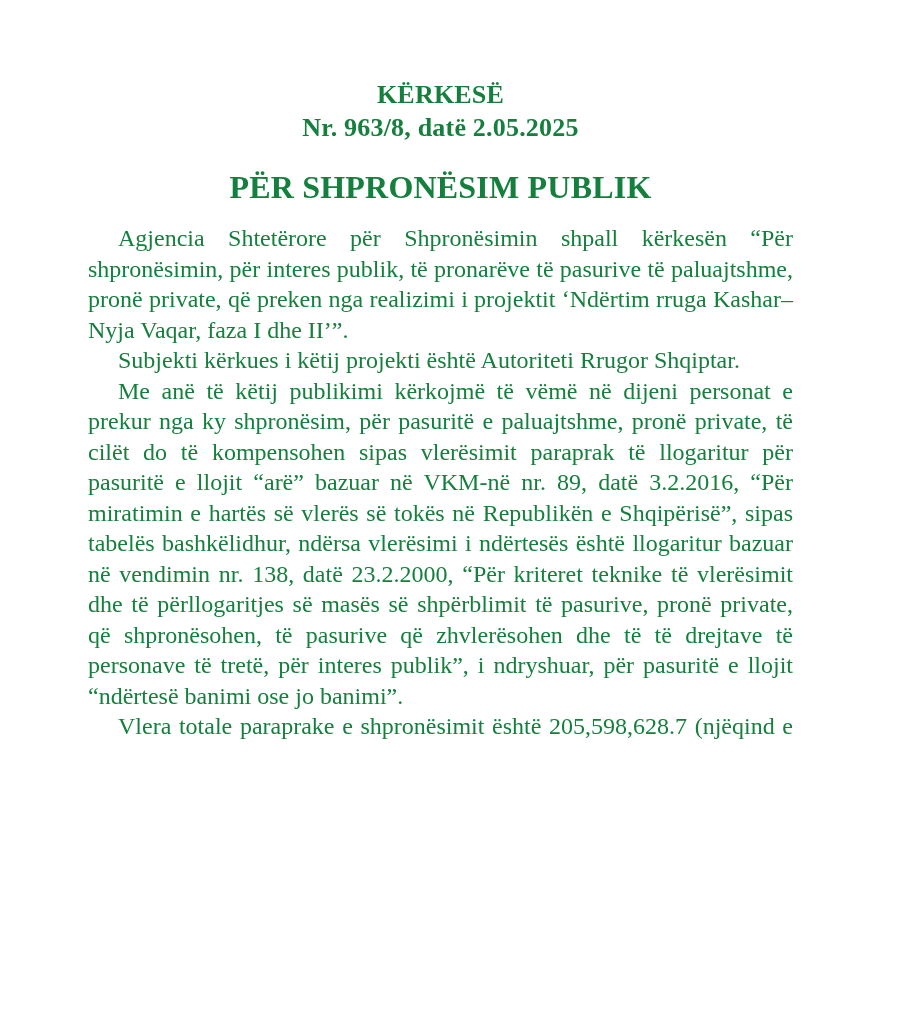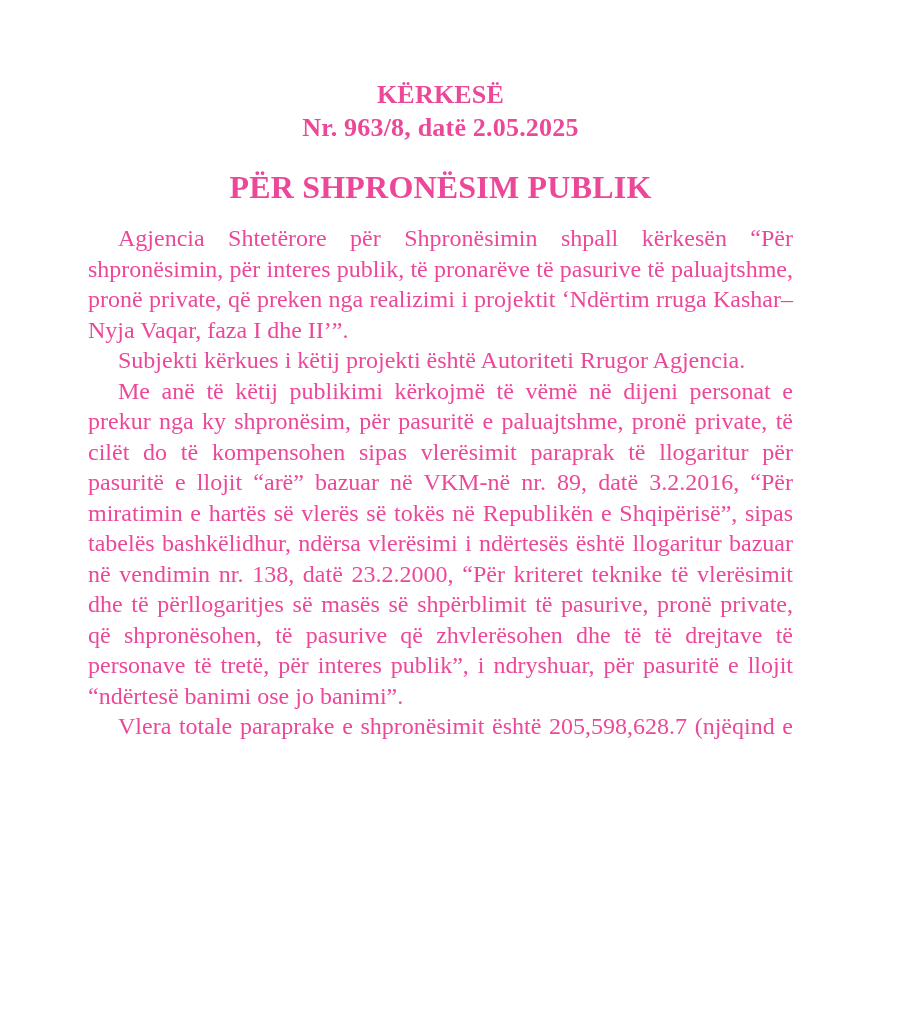--- a/index.html
+++ b/index.html
@@ -5,21 +5,21 @@
   html, body {
     margin: 0;
     padding: 0;
     background: #ffffff;
   }
   .page {
     position: relative;
     width: 901px;
     height: 746px;
     background: #ffffff;
-    color: #ec4899;
+    color: #15803d;
     font-family: "Liberation Serif", "DejaVu Serif", serif;
     box-sizing: border-box;
     padding: 78px 108px 0 88px;
     overflow: hidden;
   }
   .doc-header {
     text-align: center;
   }
   .doc-title,
   .doc-number {
@@ -64,21 +64,21 @@
 <div class="page">
 
   <header class="doc-header">
     <div class="doc-title">KËRKESË</div>
     <div class="doc-number">Nr. 963/8, datë 2.05.2025</div>
     <div class="doc-subtitle">PËR SHPRONËSIM PUBLIK</div>
   </header>
 
   <main class="doc-body">
     <p>Agjencia Shtetërore për Shpronësimin shpall kërkesën “Për shpronësimin, për interes publik, të pronarëve të pasurive të paluajtshme, pronë private, që preken nga realizimi i projektit ‘Ndërtim rruga Kashar–Nyja Vaqar, faza I dhe II’”.</p>
-    <p>Subjekti kërkues i këtij projekti është Autoriteti Rrugor Agjencia.</p>
+    <p>Subjekti kërkues i këtij projekti është Autoriteti Rrugor Shqiptar.</p>
     <p>Me anë të këtij publikimi kërkojmë të vëmë në dijeni personat e prekur nga ky shpronësim, për pasuritë e paluajtshme, pronë private, të cilët do të kompensohen sipas vlerësimit paraprak të llogaritur për pasuritë e llojit “arë” bazuar në VKM-në nr. 89, datë 3.2.2016, “Për miratimin e hartës së vlerës së tokës në Republikën e Shqipërisë”, sipas tabelës bashkëlidhur, ndërsa vlerësimi i ndërtesës është llogaritur bazuar në vendimin nr. 138, datë 23.2.2000, “Për kriteret teknike të vlerësimit dhe të përllogaritjes së masës së shpërblimit të pasurive, pronë private, që shpronësohen, të pasurive që zhvlerësohen dhe të të drejtave të personave të tretë, për interes publik”, i ndryshuar, për pasuritë e llojit “ndërtesë banimi ose jo banimi”.</p>
     <p>Vlera totale paraprake e shpronësimit është 205,598,628.7 (njëqind e njëzet e gjashtë milionë e dyqind e gjashtëdhjetë e shtatë mijë e nëntëqind e dyzet e pesë pikë një) lekë.</p>
   </main>
 
   <footer class="signature">
     <div class="role">DREJTOR I PËRGJITHSHËM</div>
     <div class="name">Ermal Shena</div>
   </footer>
 
 </div>

